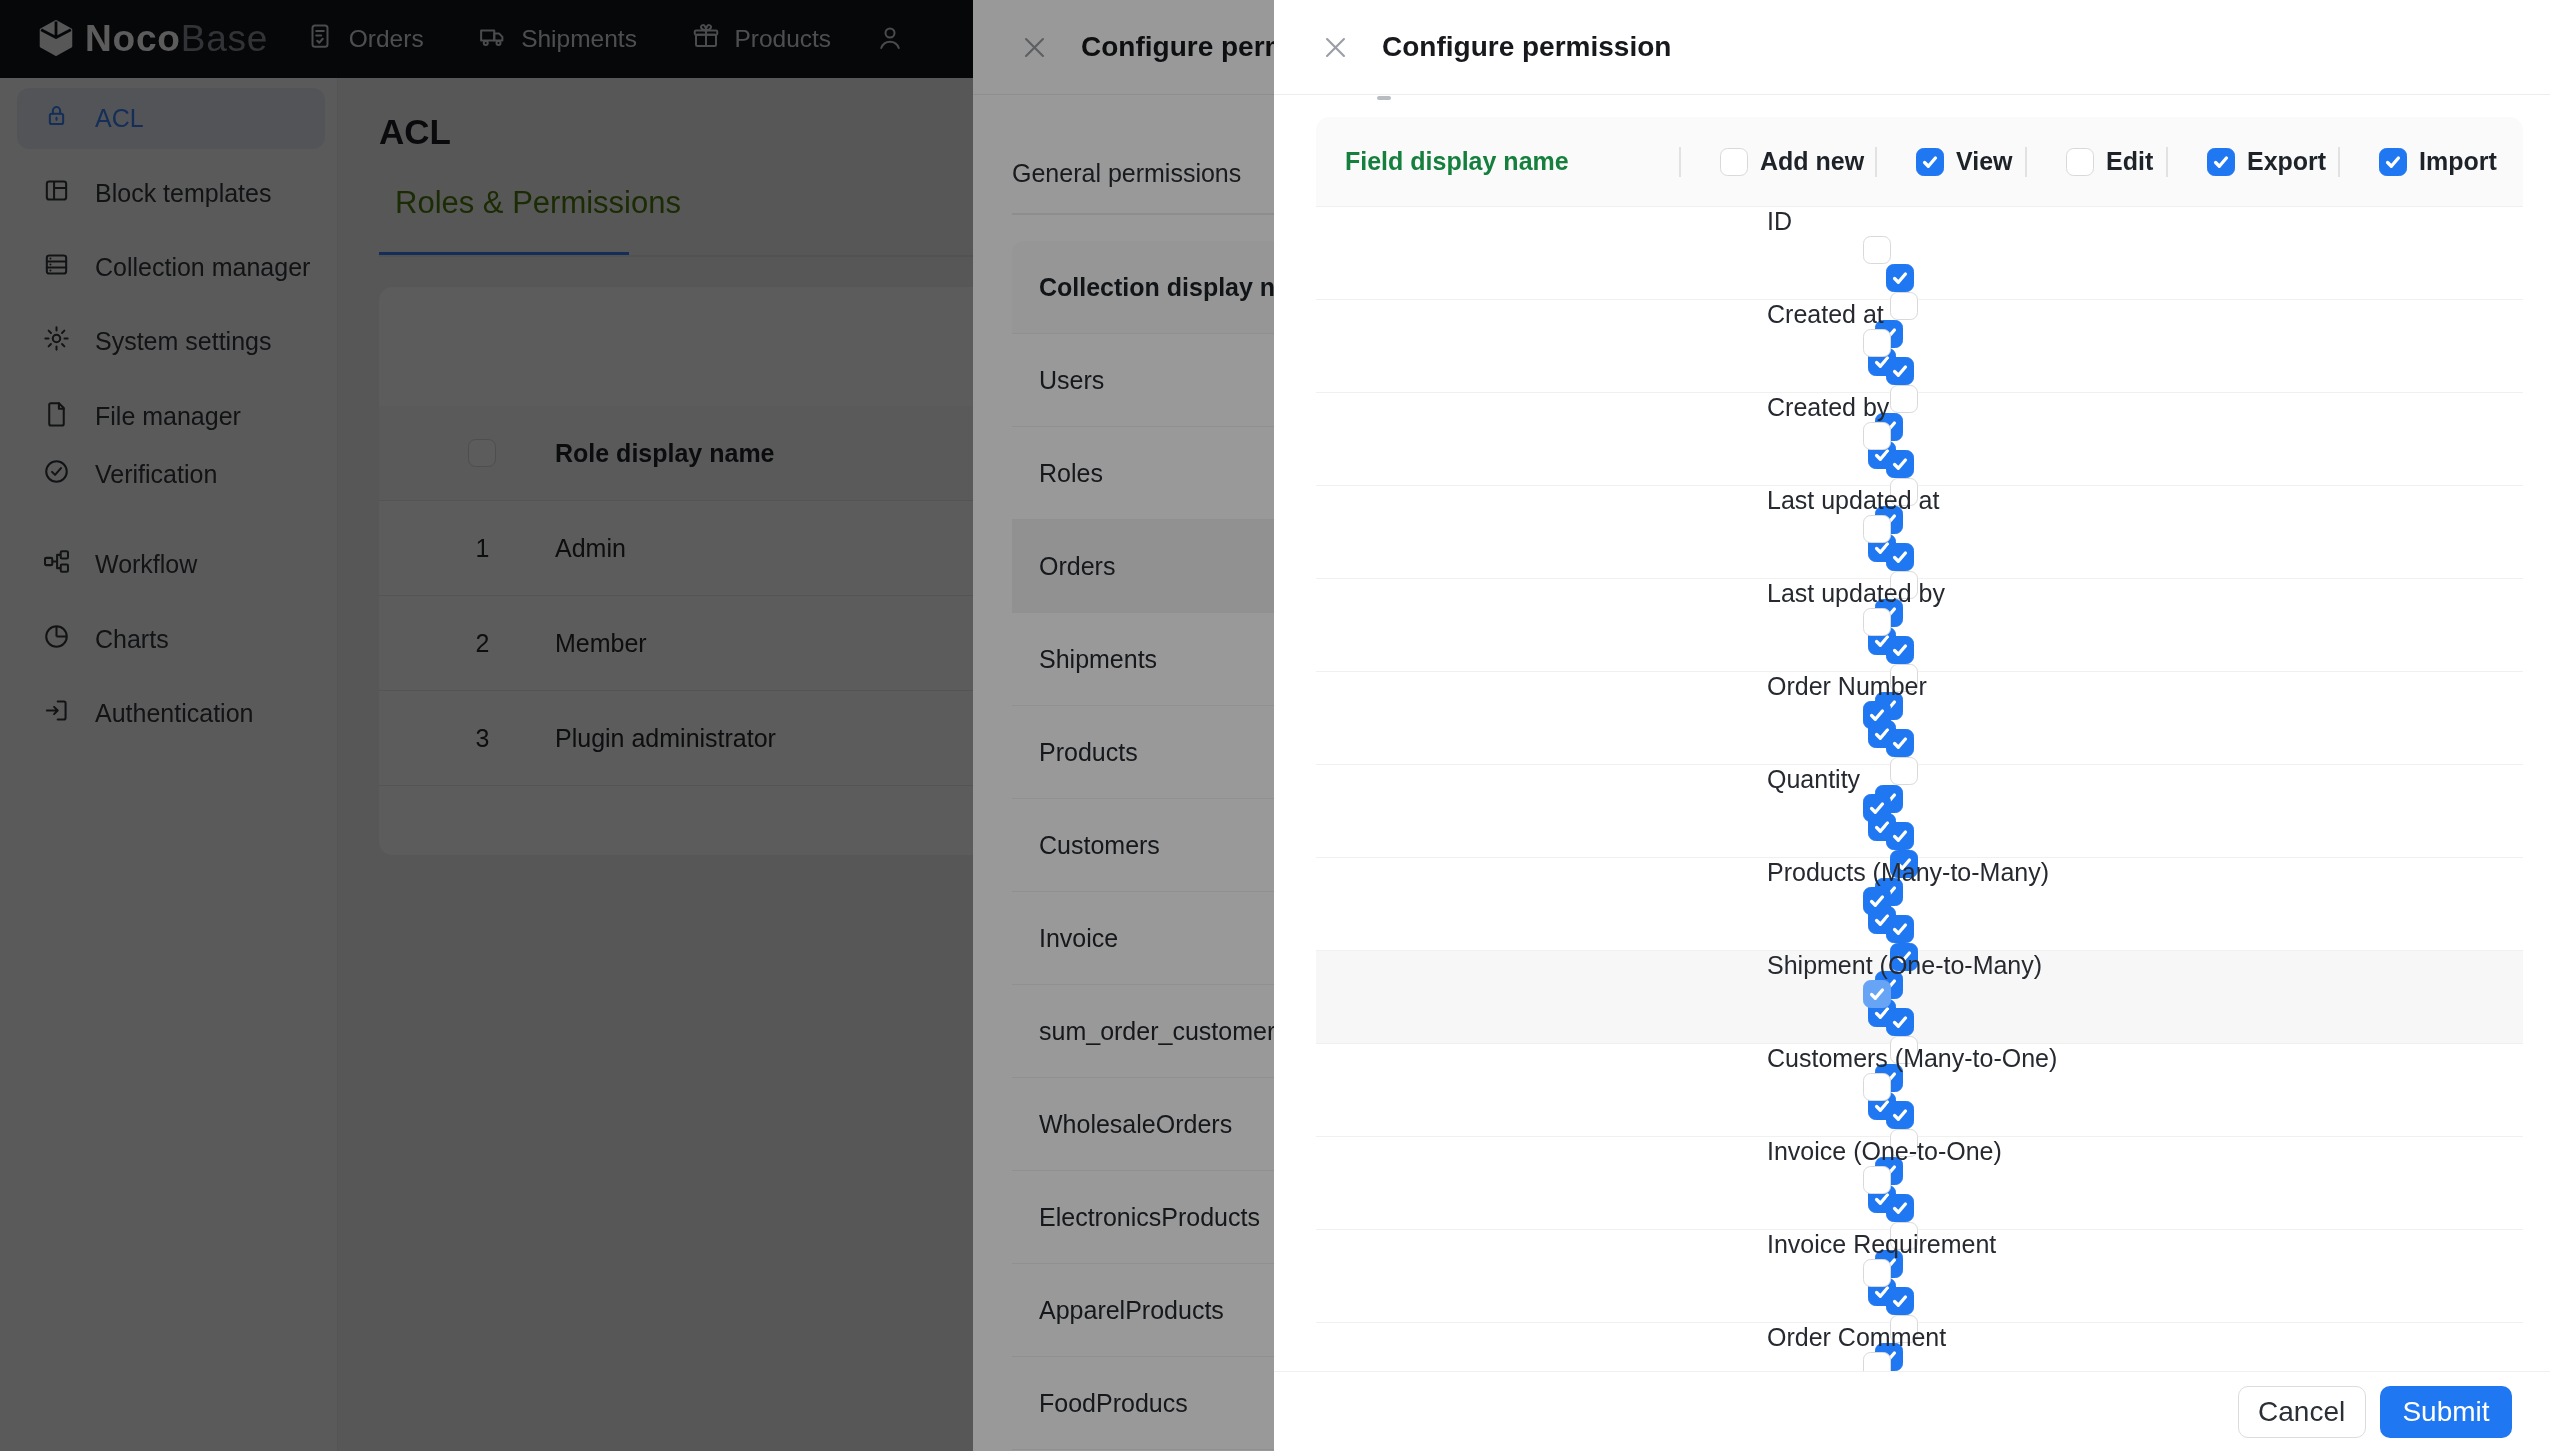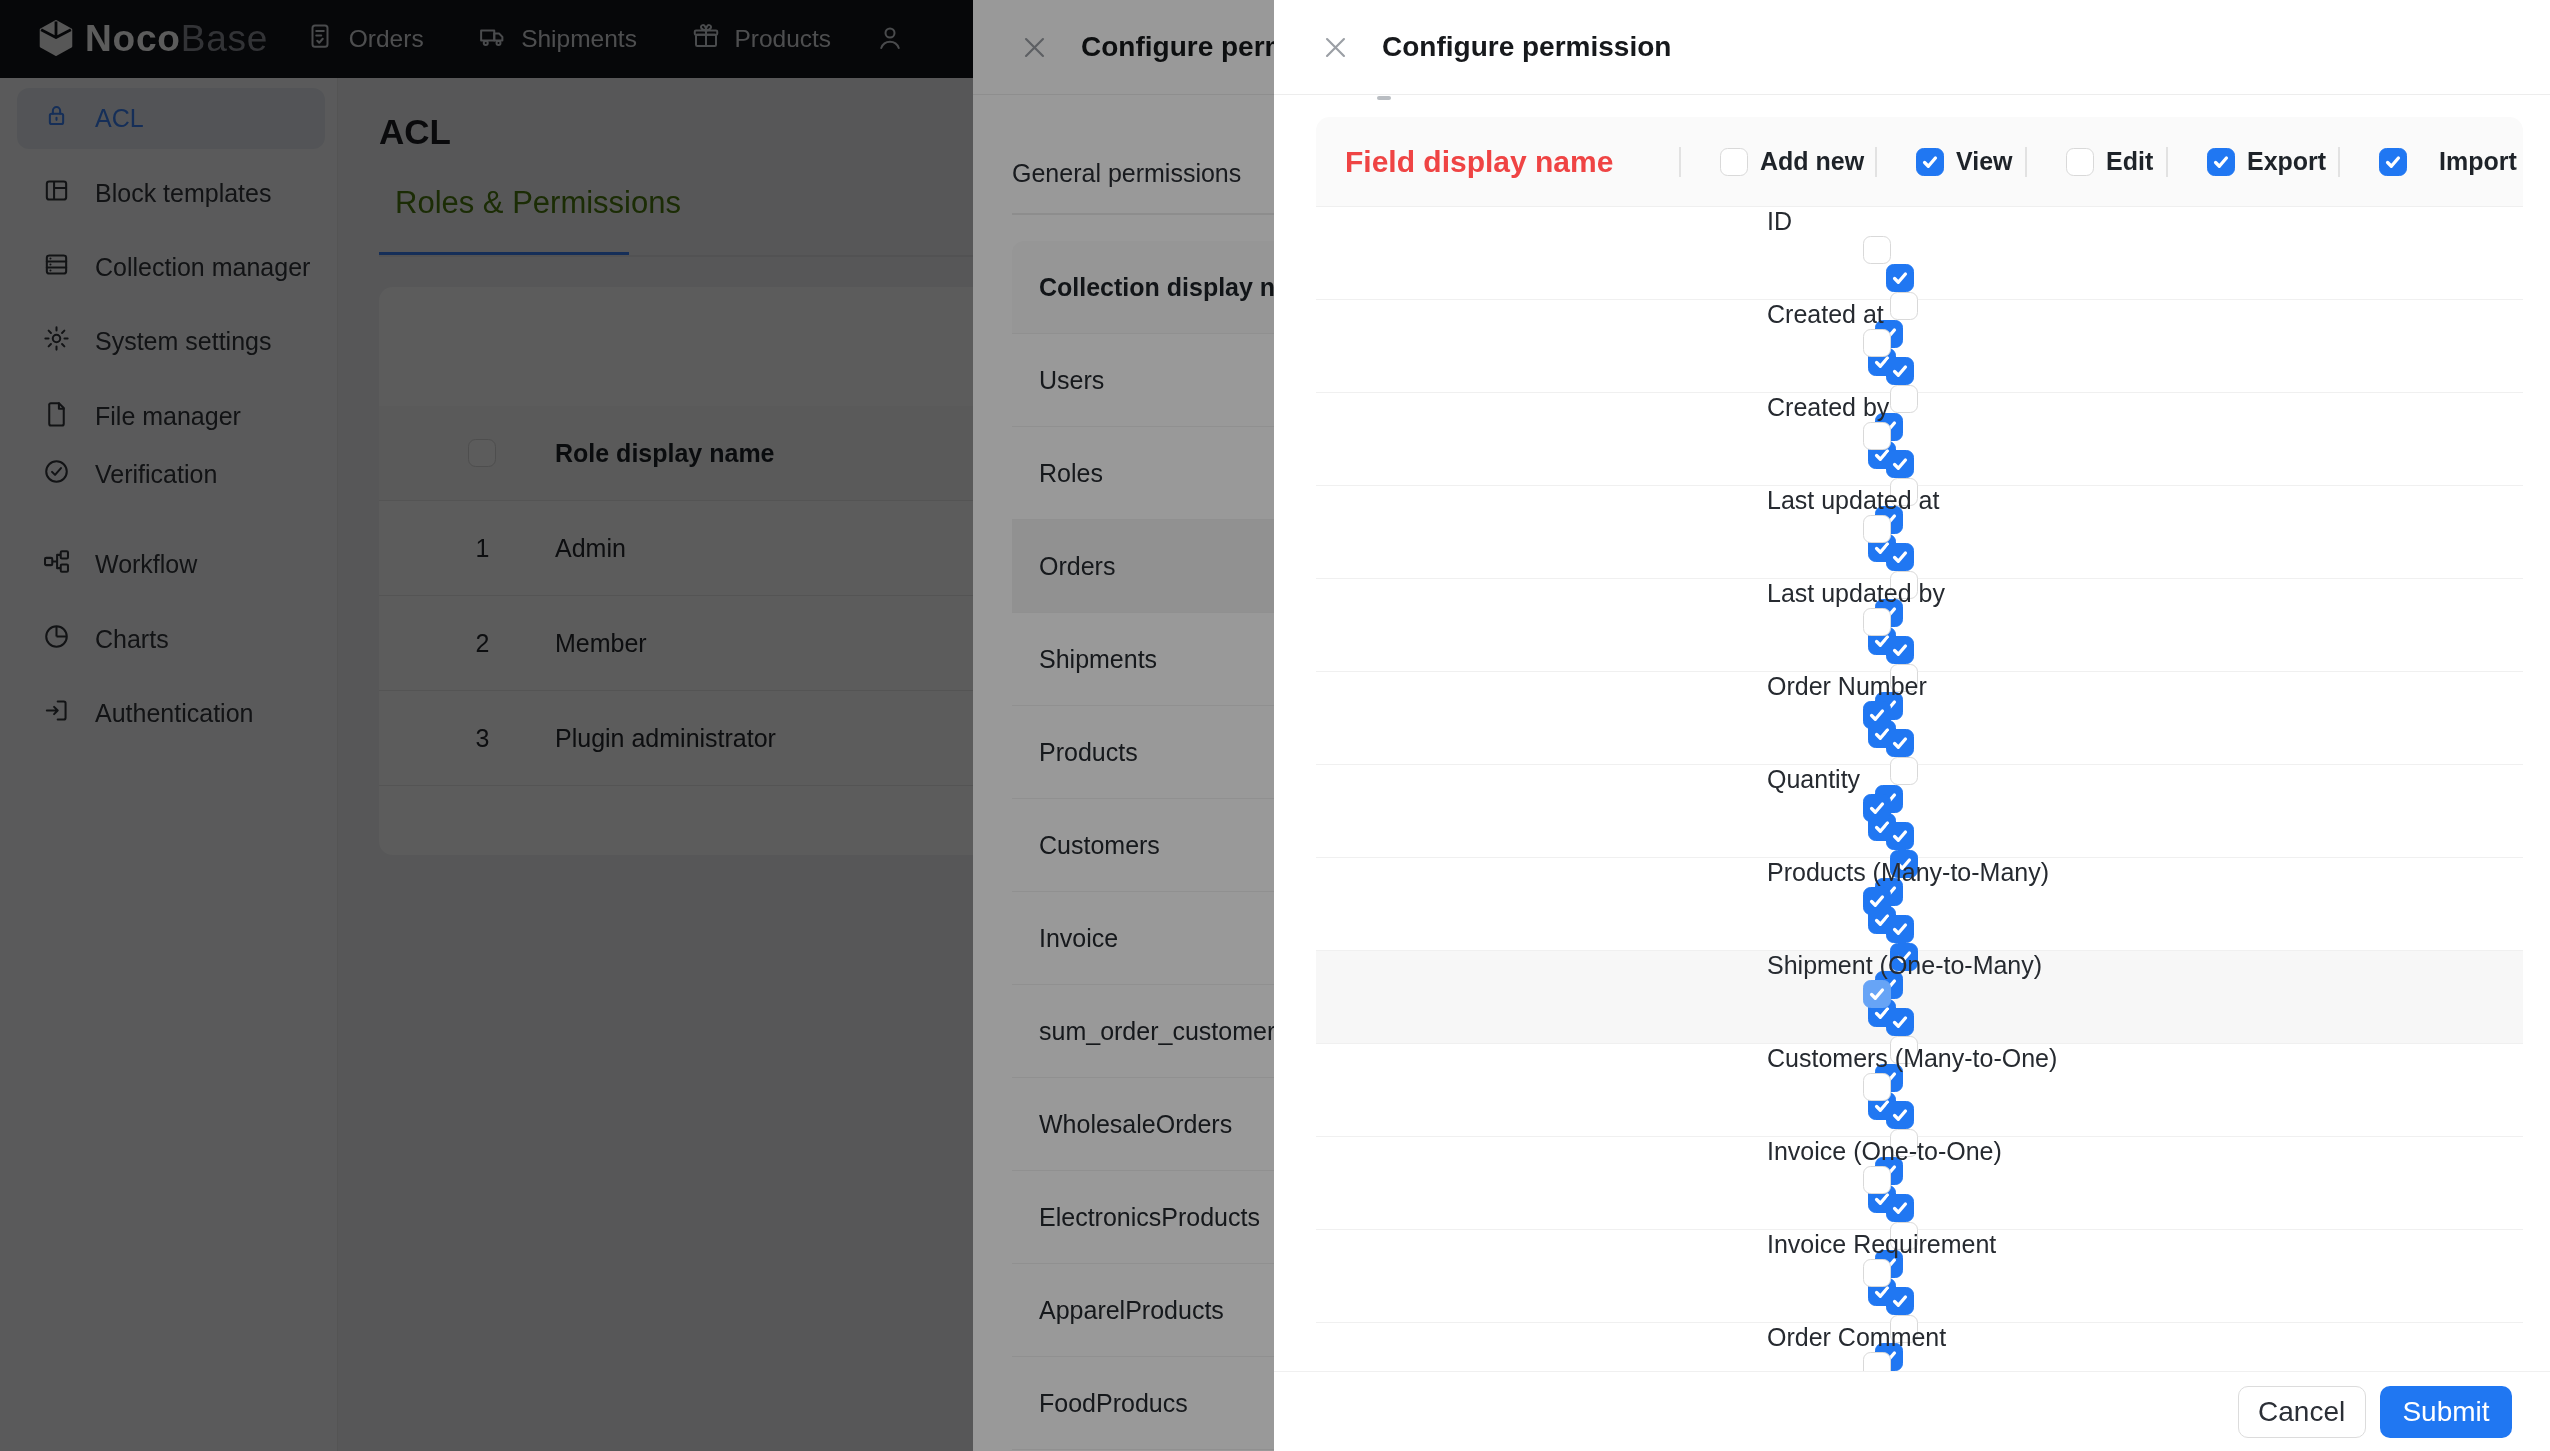--- a/index.html
+++ b/index.html
@@ -60,29 +60,29 @@
   
   .d1-tab { position:absolute; left:39px; top:159px; font-size:25px; color:#2a2e34; }
   .d1-divider { position:absolute; left:39px; right:0; top:213px; height:1.7px; background:#ececec; }
   .d1-menu { position:absolute; left:39px; top:241px; width:1183px; }
   .d1-cell { position:relative; height:93px; display:flex; align-items:center; border-bottom:1.7px solid #f0f0f0; font-size:25px; color:#262a30; padding-left:27px; cursor:pointer; }
   .d1-cell.head { background:#fafafa; border-top-left-radius:12px; border-top-right-radius:12px; font-weight:600; color:#1e2329; cursor:default; }
   .d1-cell.selected { background:#f2f2f2; }
   
   .d2-table { position:absolute; left:42px; top:117px; width:1207px; }
   .d2-hrow { display:flex; height:90px; background:#fafafa; border-top-left-radius:13.5px; border-top-right-radius:13.5px; border-bottom:1.7px solid #efefef; align-items:center; }
-  .d2-hfield { width:363px; padding-left:29px; font-size:30px; font-weight:600; color:#ef4444; }
+  .d2-hfield { width:363px; padding-left:29px; font-size:25px; font-weight:600; color:#15803d; }
   .d2-hcol { position:relative; display:flex; align-items:center; height:100%; padding-left:41px; }
   .d2-hcol::before { content:""; position:absolute; left:0; top:30px; width:1.7px; height:30px; background:#e2e2e2; }
   .d2-hcol .hl { margin-left:12px; font-size:25px; font-weight:600; color:#1e2329; }
   .d2-row { display:flex; height:93px; align-items:center; border-bottom:1.7px solid #f0f0f0; background:#fff;flex-direction:column; }
   .d2-row.highlight { background:#f7f7f7; }
   .d2-field { width:363px; padding-left:29px; font-size:25px; color:#262a30; }
   .d2-cbcol { display:flex; align-items:center; height:100%; padding-left:41px; }
-  .w1{width:196px;} .w2{width:150px;} .w3{width:141px;} .w4{width:172px;} .w5{width:185px;gap:20px;}
+  .w1{width:196px;} .w2{width:150px;} .w3{width:141px;} .w4{width:172px;} .w5{width:185px;}
   
   .d2-footer { position:absolute; left:0; top:1371px; width:100%; height:80px; background:#fff; border-top:1.7px solid #f0f0f0; display:flex; align-items:center; justify-content:flex-end; padding-right:38px; gap:14.4px; z-index:5; }
   .btn { height:52px; border-radius:10px; font-size:28px; display:flex; align-items:center; justify-content:center; cursor:pointer; font-family:inherit; }
   .btn-cancel { min-width:128px; background:#fff; border:1.7px solid #dcdcdc; color:#2b2f36; }
   .btn-submit { min-width:132px; background:#2077f2; border:none; color:#ffffff; }
 </style>
 </head>
 <body>
 
 <div class="stage">

